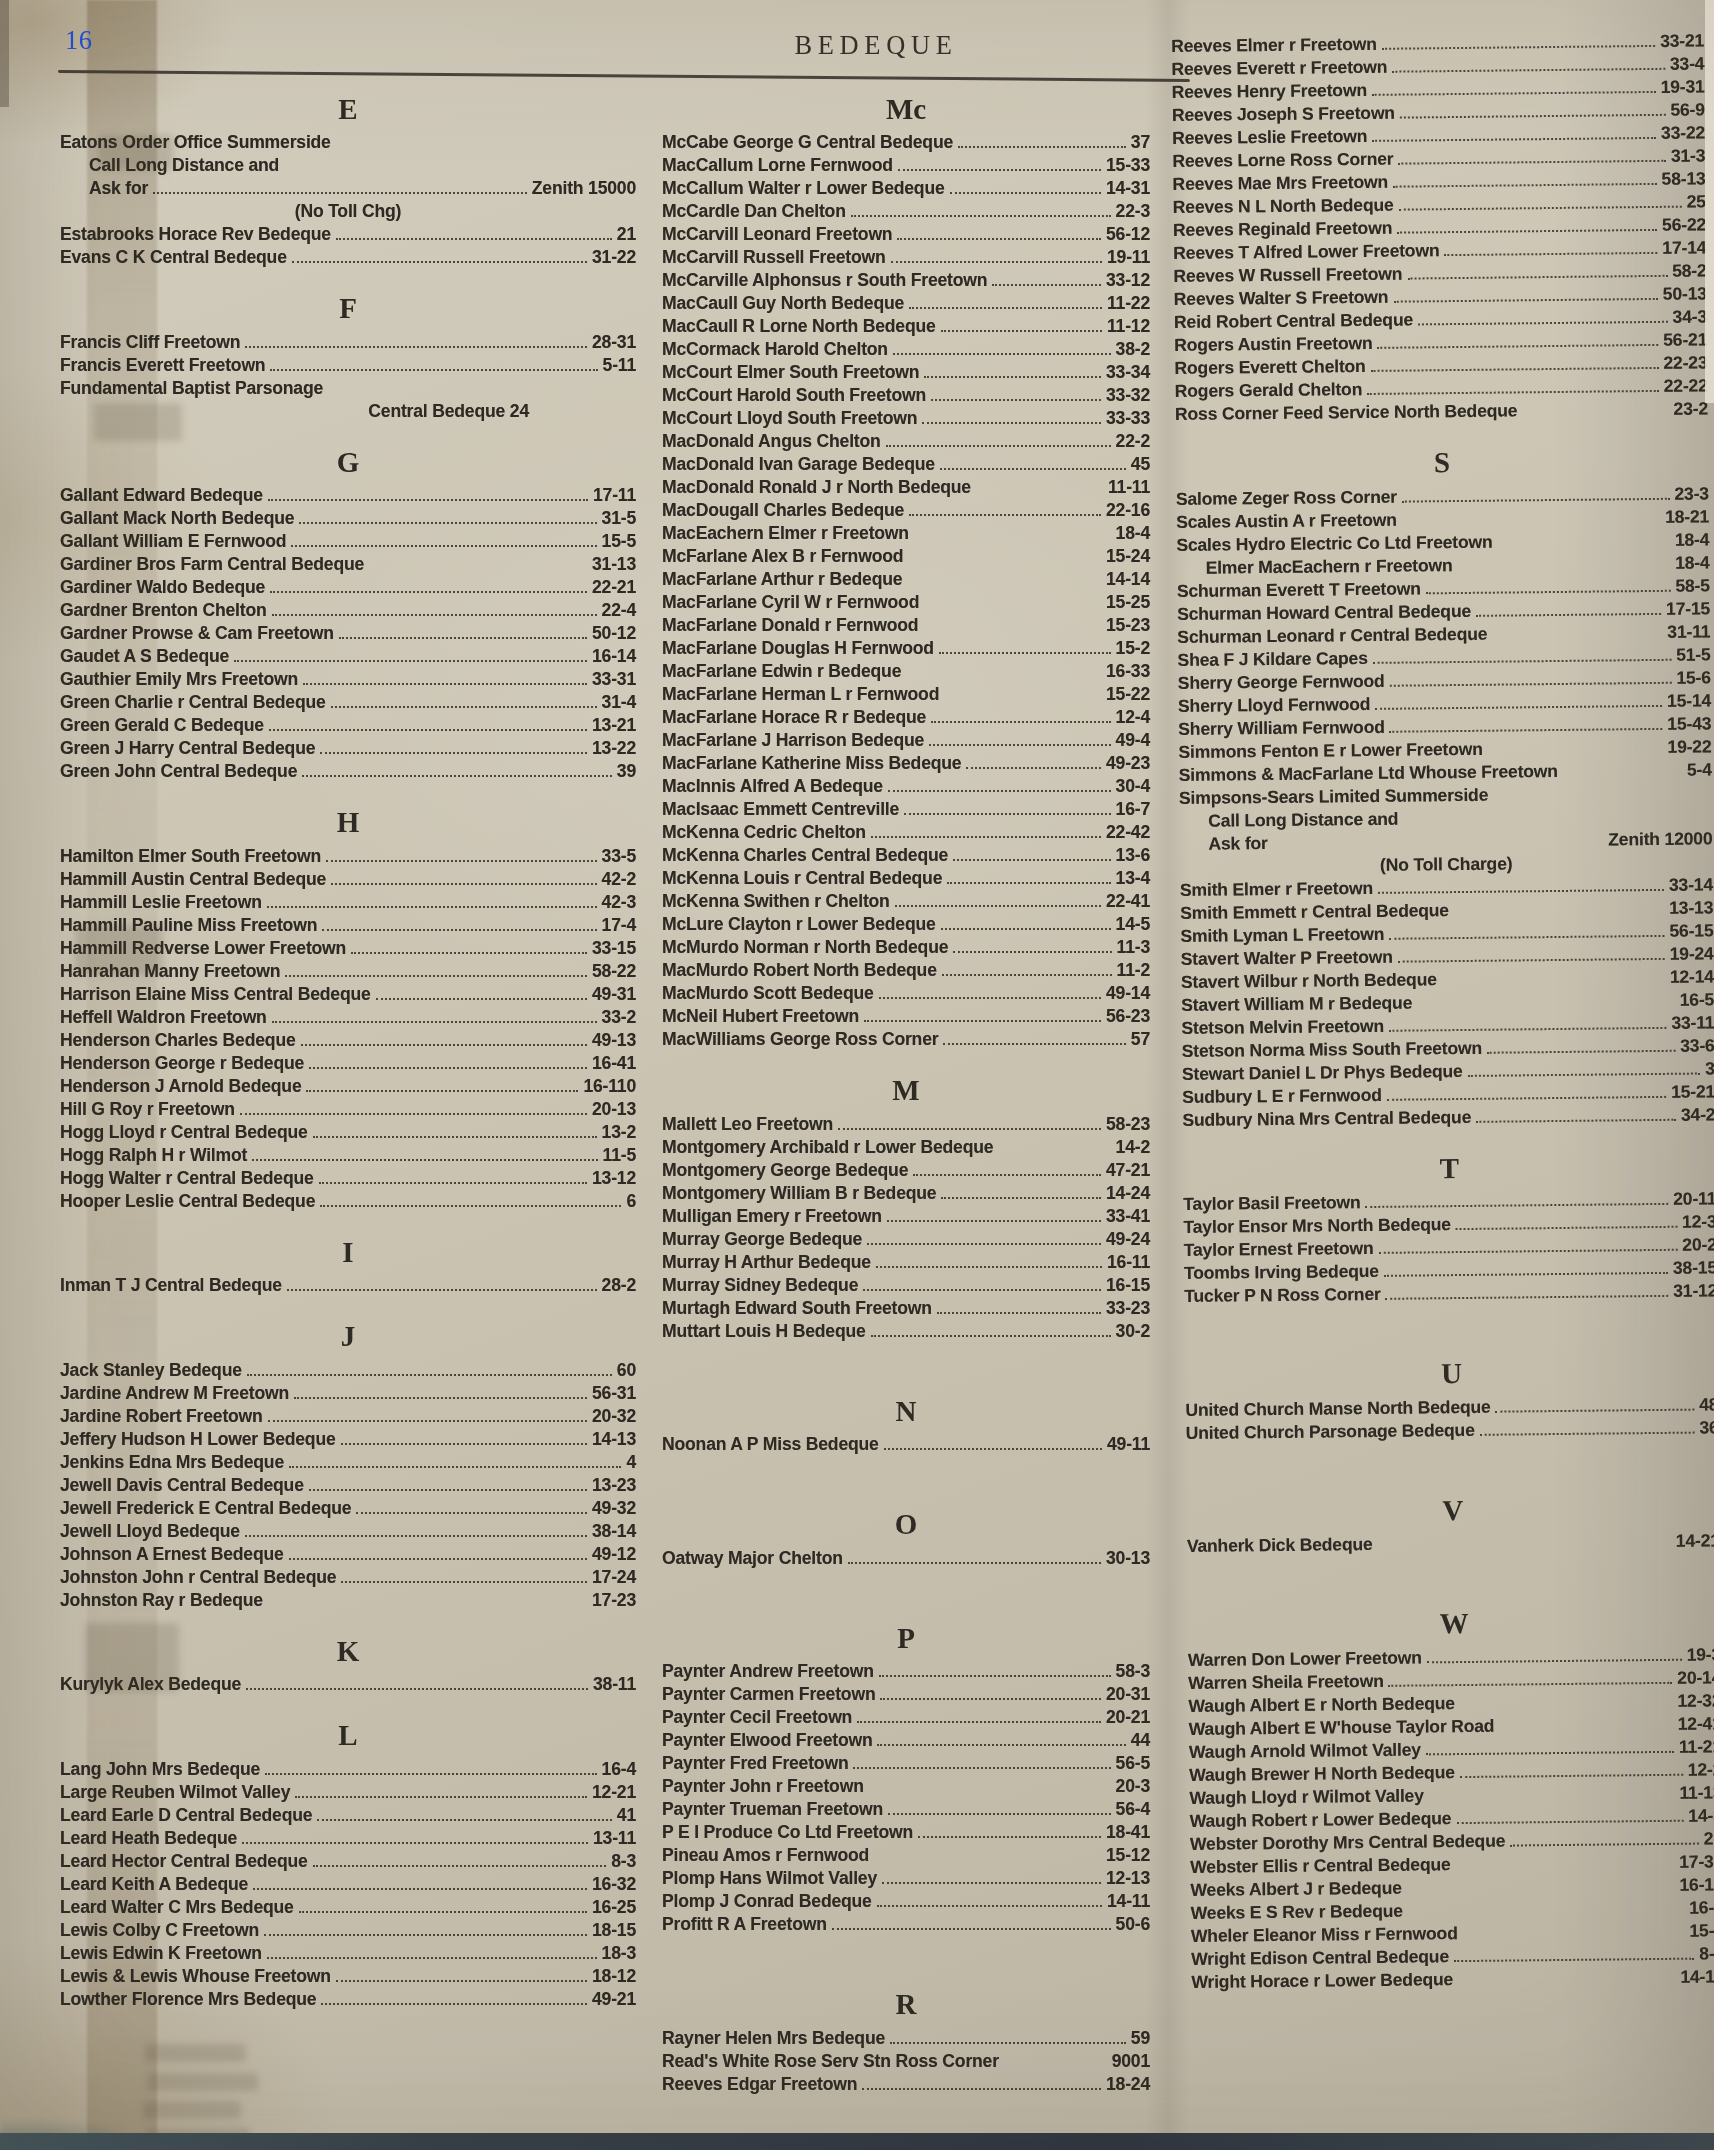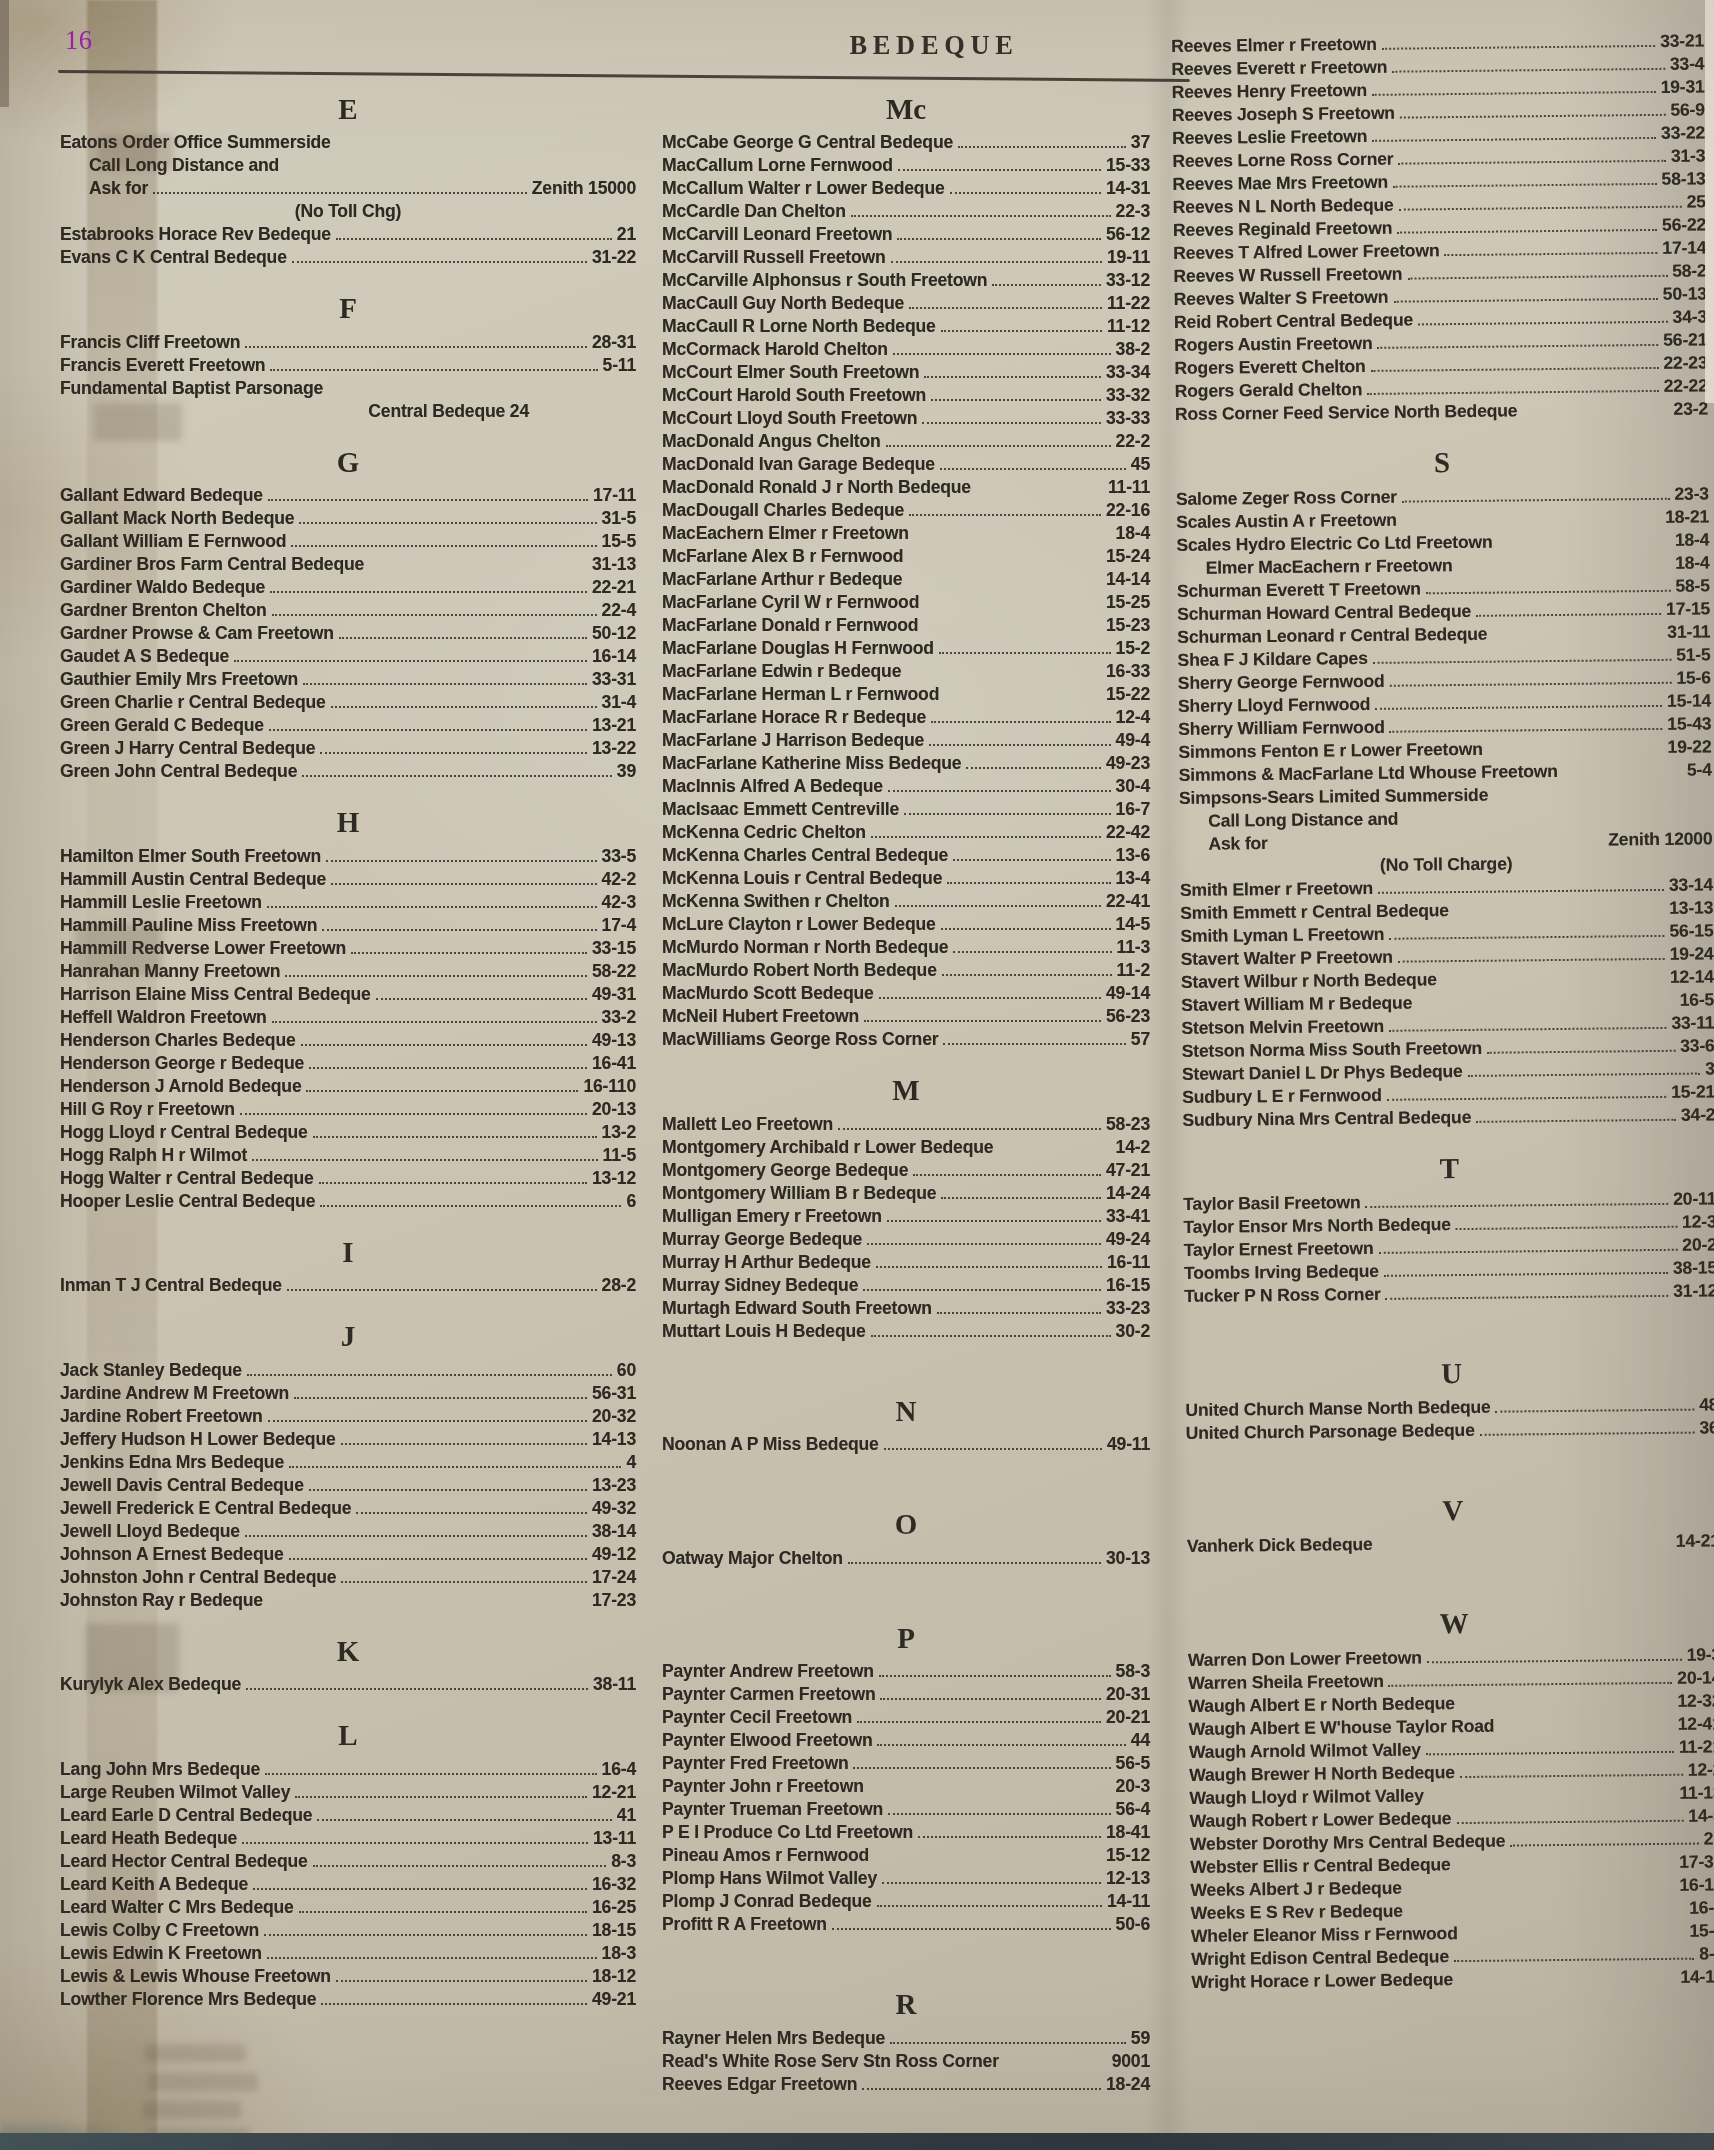--- a/index.html
+++ b/index.html
@@ -40,25 +40,25 @@
   .edge-bottom-smudge{position:absolute;left:0;bottom:0;width:264px;height:44px;
     background:radial-gradient(70% 100% at 10% 100%, rgba(52,84,88,.55), transparent 75%);
     filter:blur(1.9px);pointer-events:none;}
   .edge-right{position:absolute;right:0;top:0;width:10px;height:403px;background:#efeadd;opacity:.9;}
   .edge-left{position:absolute;left:0;top:0;width:8.8px;height:107px;background:#6a6154;opacity:.55;}
   .smudge{position:absolute;background:rgba(70,58,44,.17);filter:blur(3.1px);border-radius:3.8px;pointer-events:none;}
 
   
   .page-number{
     position:absolute;left:65px;top:25px;
-    font-family:"Liberation Serif", serif;font-size:26.4px;color:#a21caf;letter-spacing:0.6px;
+    font-family:"Liberation Serif", serif;font-size:26.4px;color:#1d4ed8;letter-spacing:0.6px;
   }
   .page-title{
-    position:absolute;left:739px;top:30px;width:390px;text-align:center;
-    font-family:"Liberation Serif", serif;font-size:26.4px;font-weight:700;
+    position:absolute;left:681px;top:30px;width:390px;text-align:center;
+    font-family:"Liberation Serif", serif;font-size:26.4px;font-weight:400;
     letter-spacing:5.7px;color:#332f29;
   }
   .header-rule{
     position:absolute;left:58px;top:70px;width:1132px;height:3.1px;
     background:#35302a;border-radius:1.9px;opacity:.88;
     transform:rotate(.45deg);transform-origin:left center;
   }
 
   
   .col{position:absolute;color:#2d2822;}

